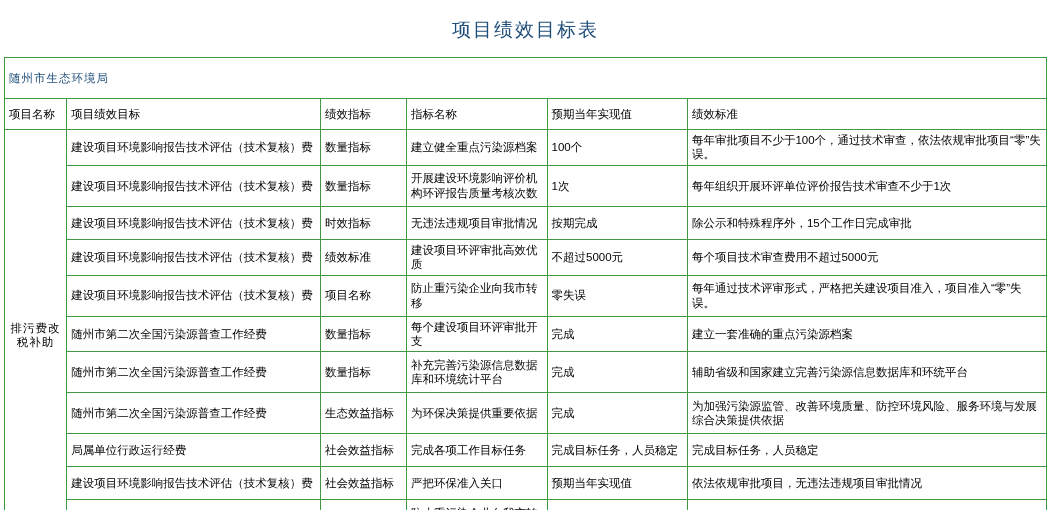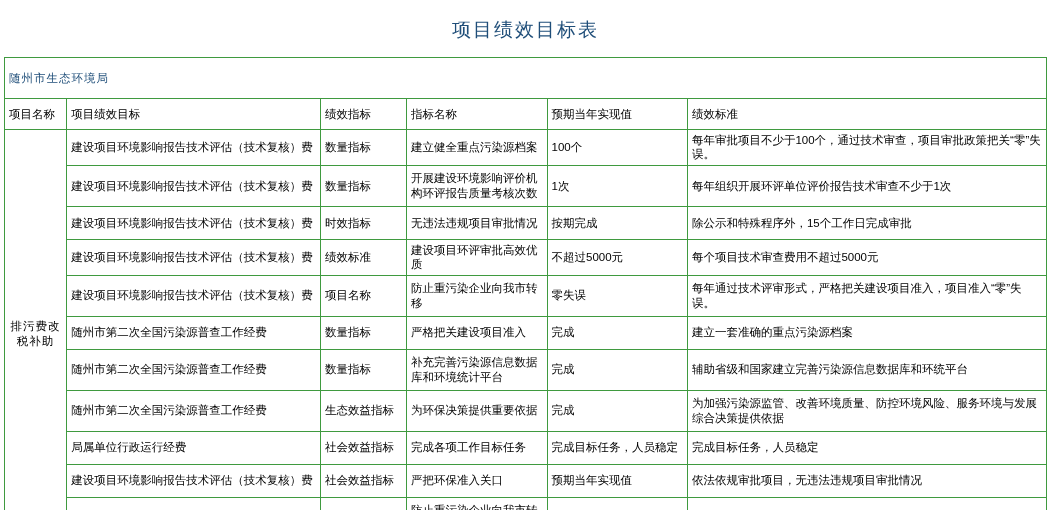--- a/index.html
+++ b/index.html
@@ -102,21 +102,21 @@
           <td>预期当年实现值</td>
           <td>绩效标准</td>
         </tr>
 
         <tr class="r-small">
           <td class="cat-cell" rowspan="11">排污费改税补助</td>
           <td class="l">建设项目环境影响报告技术评估（技术复核）费</td>
           <td class="l">数量指标</td>
           <td class="l">建立健全重点污染源档案</td>
           <td class="l">100个</td>
-          <td class="l">每年审批项目不少于100个，通过技术审查，项目审批政策把关“零”失误。</td>
+          <td class="l">每年审批项目不少于100个，通过技术审查，依法依规审批项目“零”失误。</td>
         </tr>
 
         <tr class="r-tall">
           <td class="l">建设项目环境影响报告技术评估（技术复核）费</td>
           <td class="l">数量指标</td>
           <td class="l">开展建设环境影响评价机构环评报告质量考核次数</td>
           <td class="l">1次</td>
           <td class="l">每年组织开展环评单位评价报告技术审查不少于1次</td>
         </tr>
 
@@ -140,21 +140,21 @@
           <td class="l">建设项目环境影响报告技术评估（技术复核）费</td>
           <td class="l">项目名称</td>
           <td class="l">防止重污染企业向我市转移</td>
           <td class="l">零失误</td>
           <td class="l">每年通过技术评审形式，严格把关建设项目准入，项目准入“零”失误。</td>
         </tr>
 
         <tr class="r-small">
           <td class="l">随州市第二次全国污染源普查工作经费</td>
           <td class="l">数量指标</td>
-          <td class="l">严格把关建设项目准入</td>
+          <td class="l">每个建设项目环评审批开支</td>
           <td class="l">完成</td>
           <td class="l">建立一套准确的重点污染源档案</td>
         </tr>
 
         <tr class="r-tall">
           <td class="l">随州市第二次全国污染源普查工作经费</td>
           <td class="l">数量指标</td>
           <td class="l">补充完善污染源信息数据库和环境统计平台</td>
           <td class="l">完成</td>
           <td class="l">辅助省级和国家建立完善污染源信息数据库和环统平台</td>

